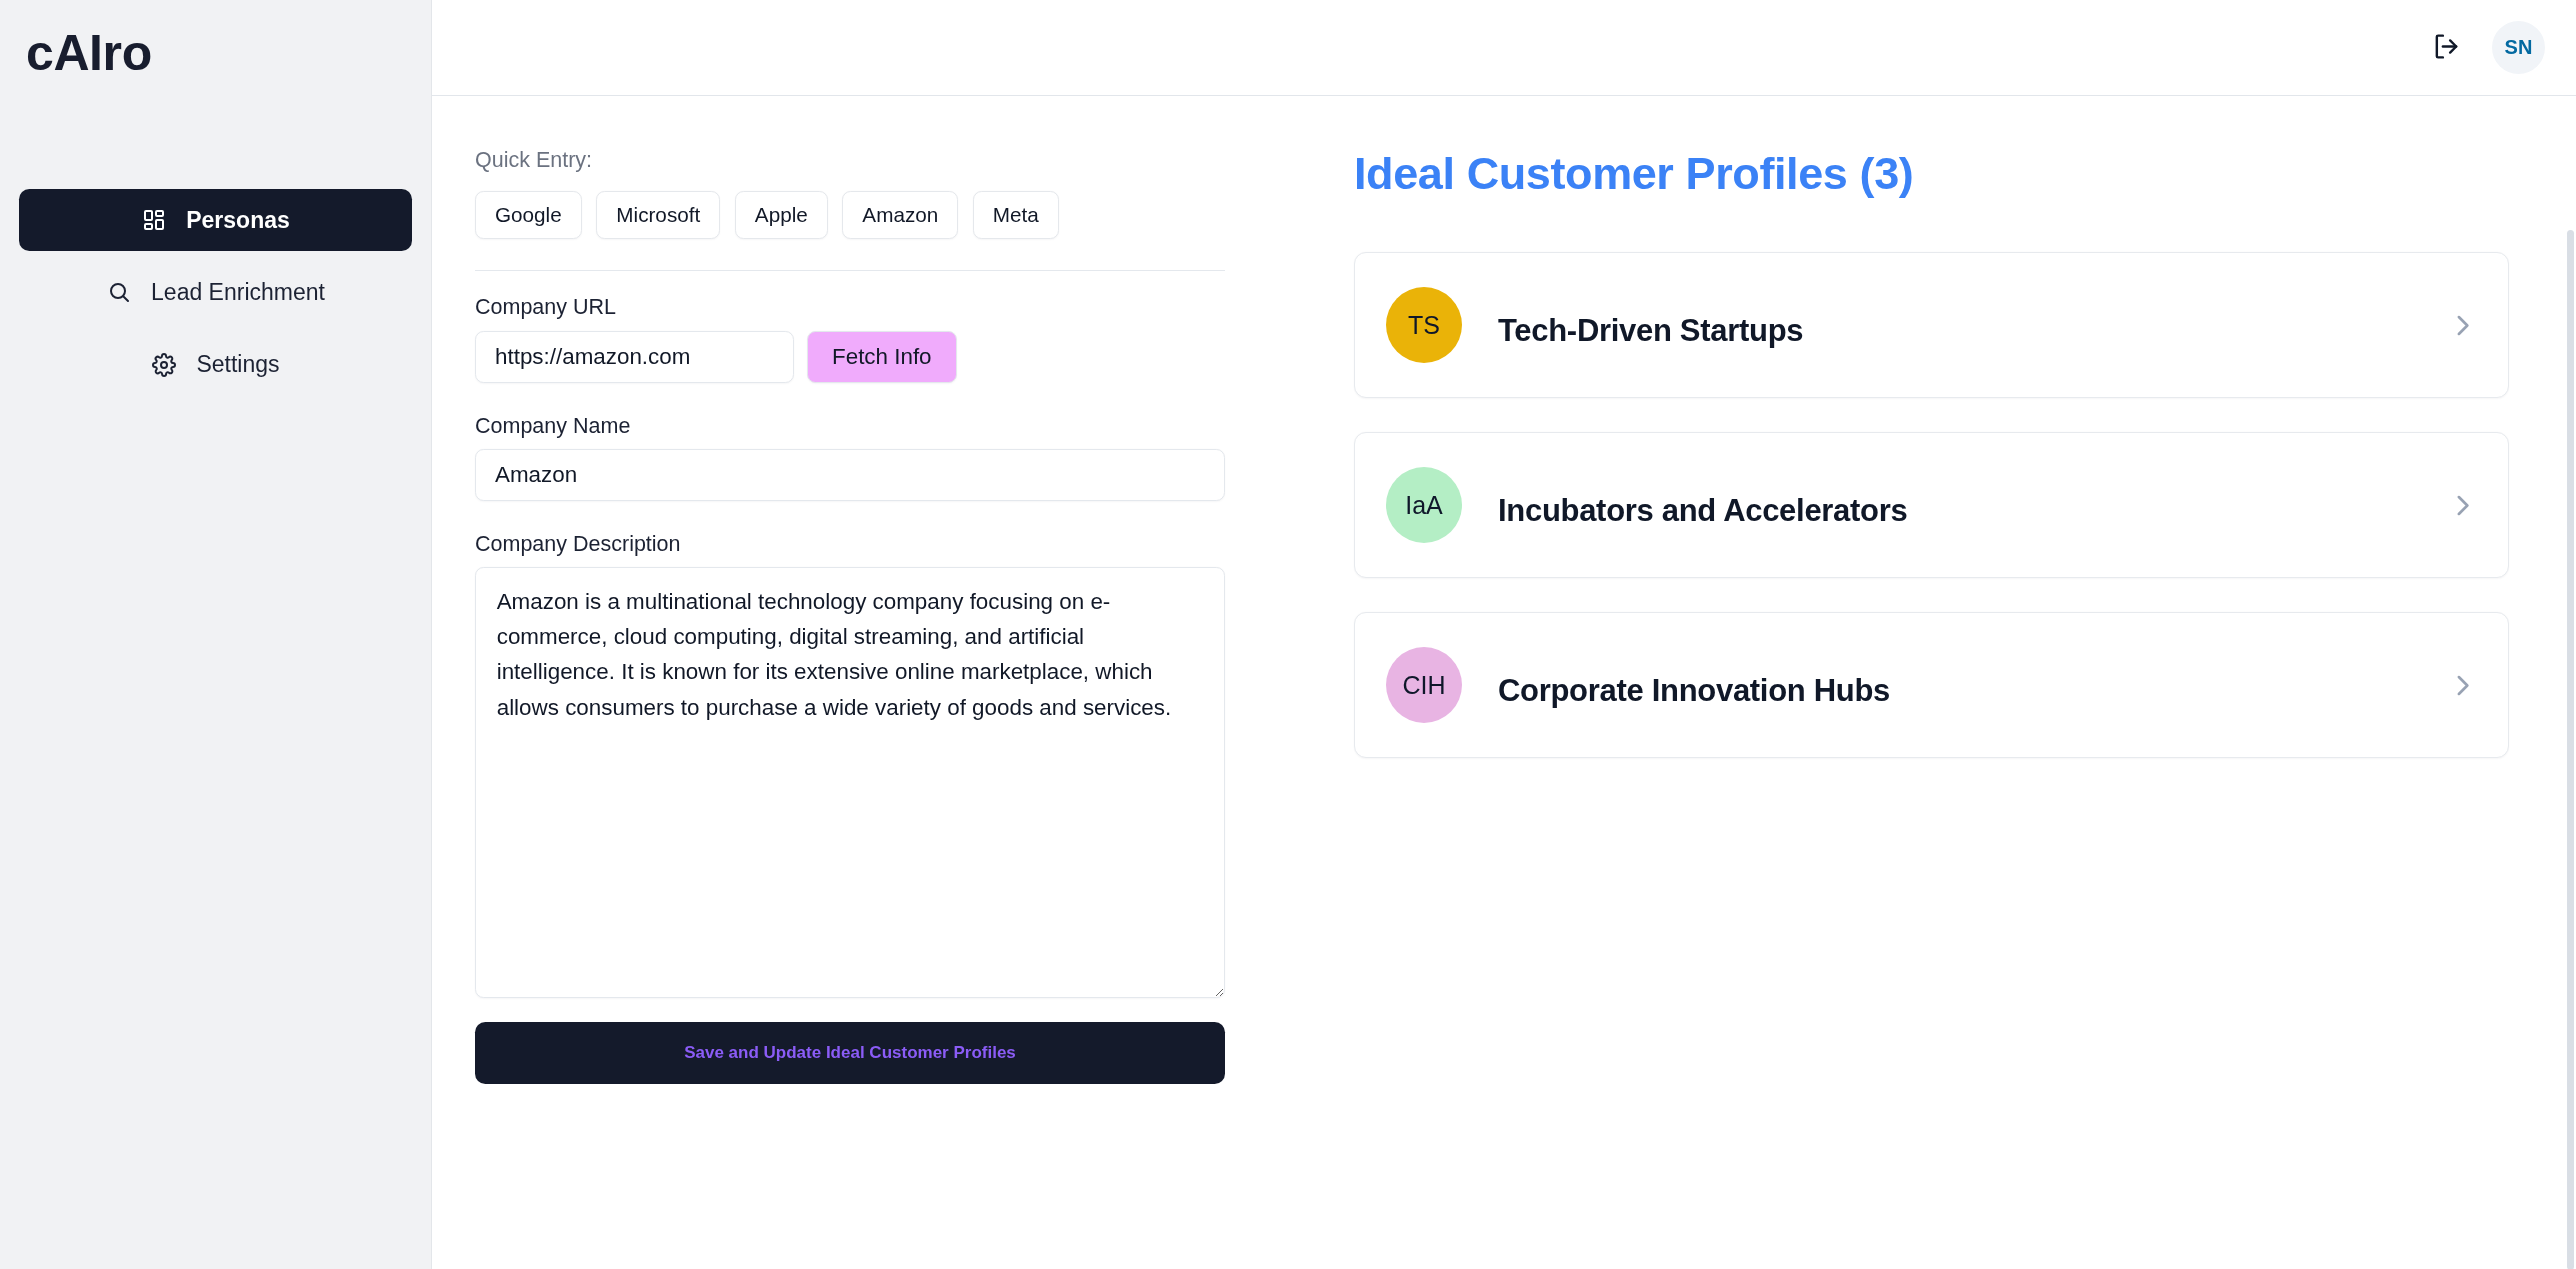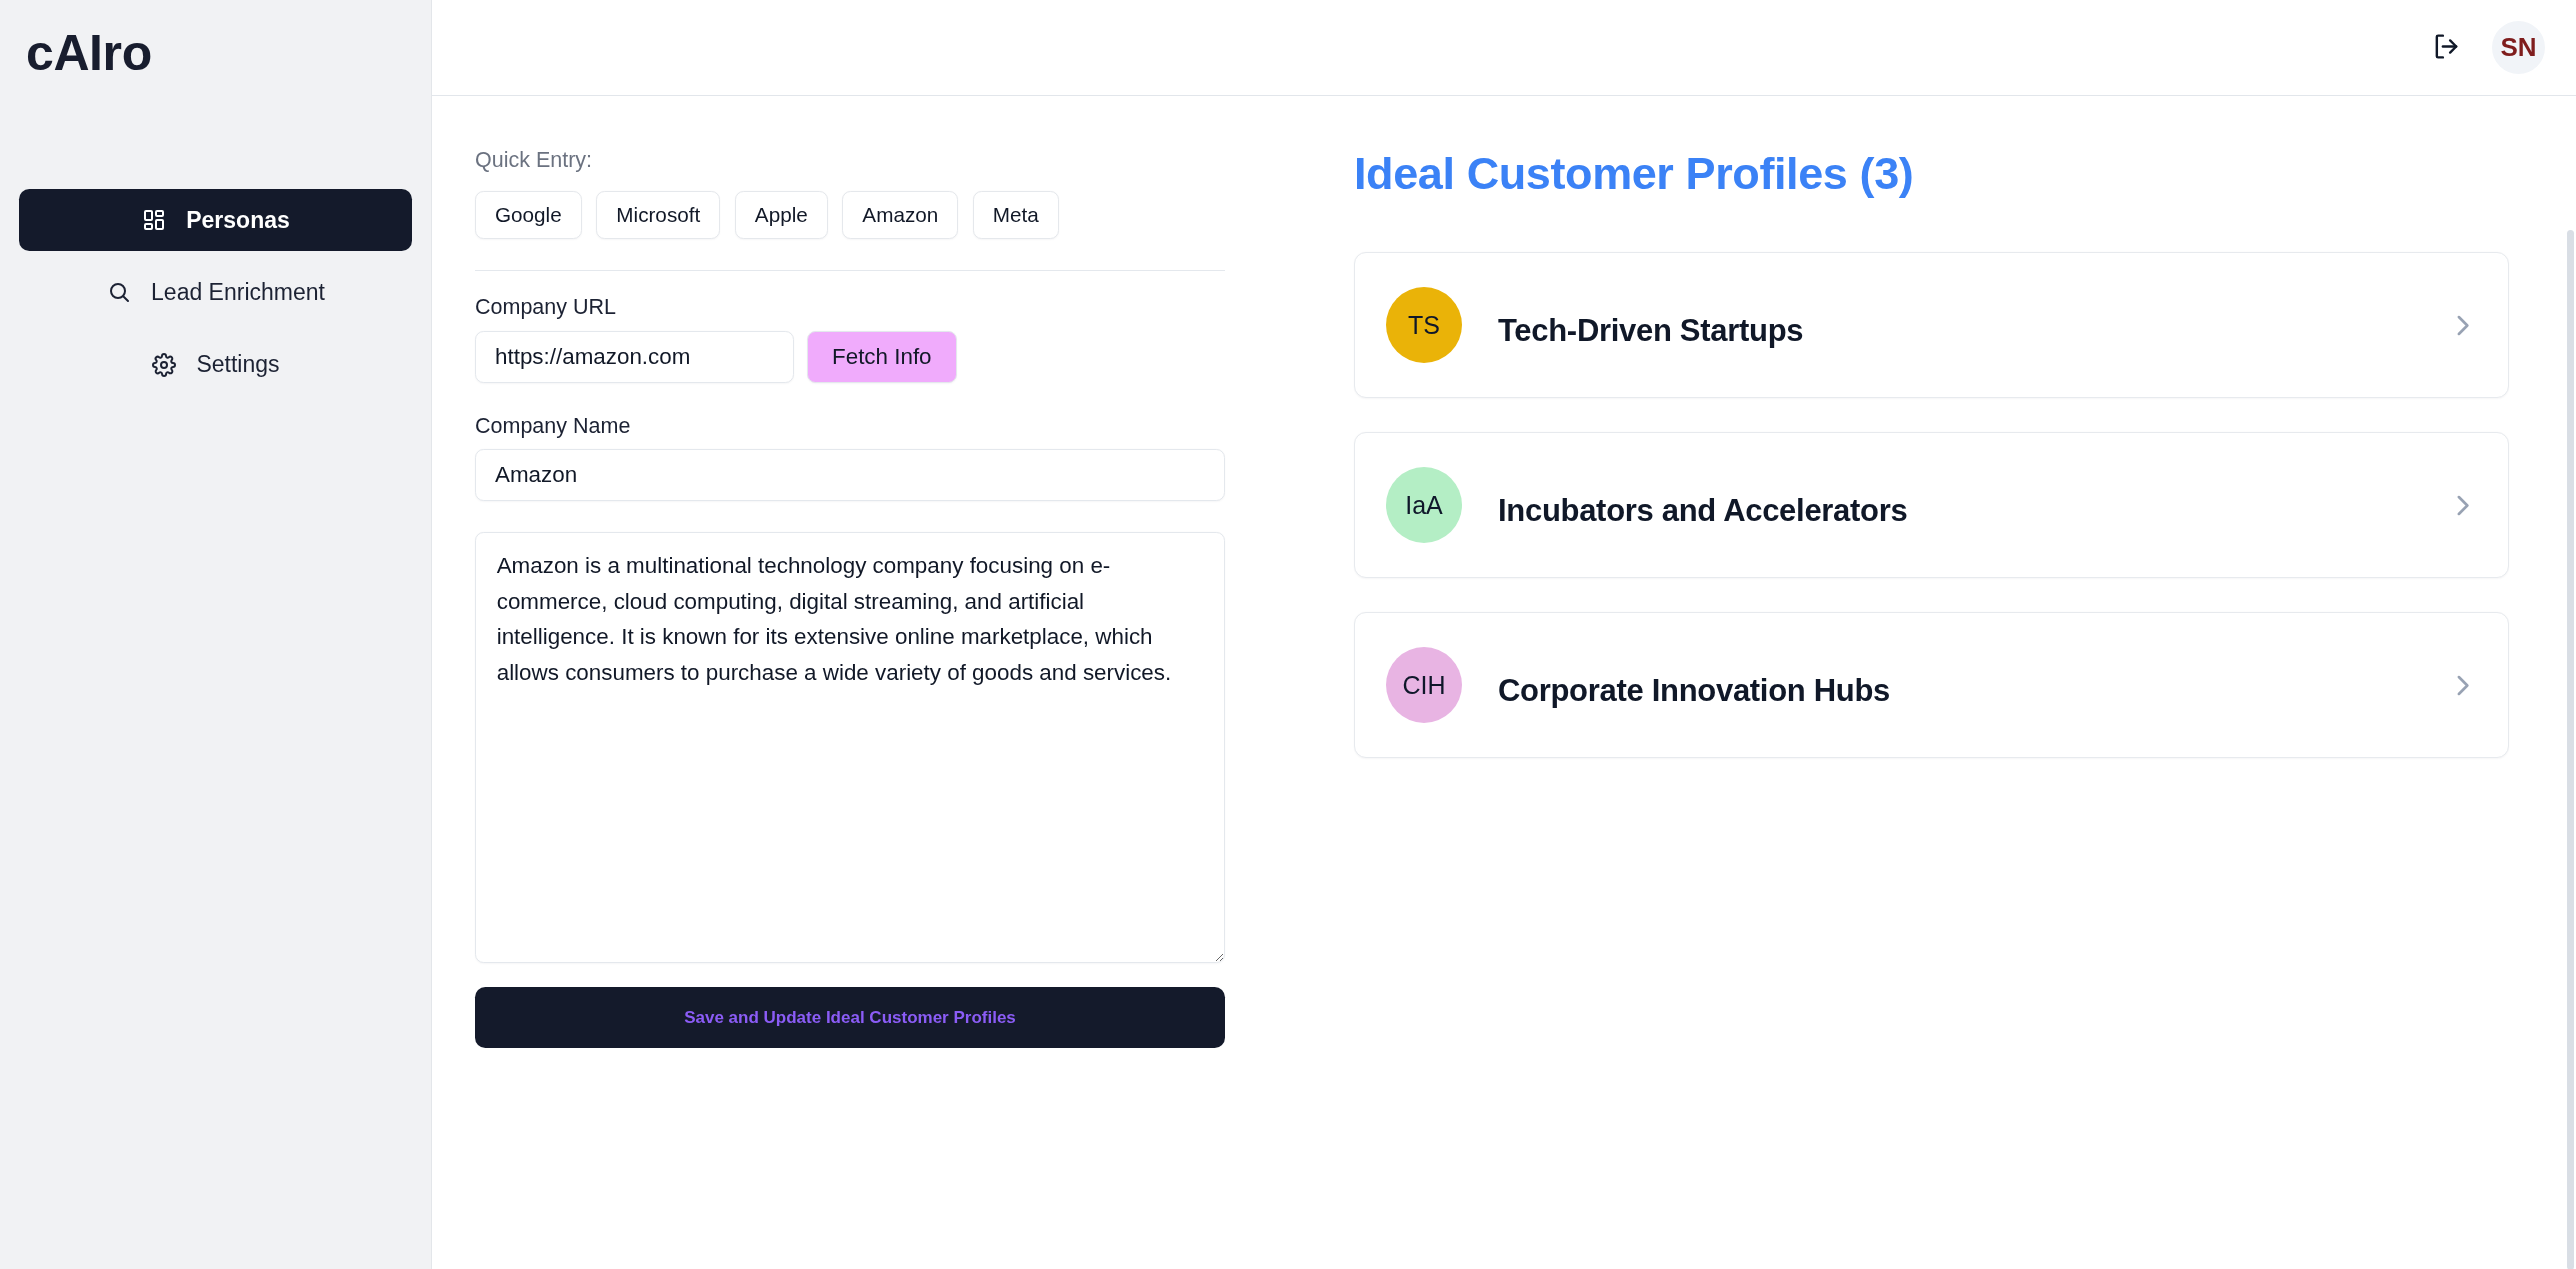--- a/index.html
+++ b/index.html
@@ -63,22 +63,22 @@
   }
   .logout-btn {
     width: 40px; height: 40px;
     display: flex; align-items: center; justify-content: center;
     cursor: pointer;
   }
   .avatar-sn {
     width: 53px; height: 53px;
     border-radius: 50%;
     background: #f1f4f8;
-    color: #7f1d1d;
-    font-size: 26px;
+    color: #0369a1;
+    font-size: 20px;
     font-weight: bold;
     display: flex; align-items: center; justify-content: center;
     cursor: pointer;
   }
 
   .content { flex: 1 1 auto; display: flex; padding: 52px 0 0 0; min-height: 0; position: relative; }
 
   
   .form-col { width: 922px; flex: 0 0 922px; padding-left: 43px; }
   .form-inner { width: 750px; }
@@ -287,20 +287,21 @@
 
           <div class="field-label">Company URL</div>
           <div class="url-row">
             <input class="text-input url-input" type="text" value="https://amazon.com" style="">
             <button class="fetch-btn">Fetch Info</button>
           </div>
 
           <div class="field-label">Company Name</div>
           <input class="text-input name-input" type="text" value="Amazon" style="">
 
+          <div class="field-label">Company Description</div>
           <textarea class="desc-area" style="">Amazon is a multinational technology company focusing on e-commerce, cloud computing, digital streaming, and artificial intelligence. It is known for its extensive online marketplace, which allows consumers to purchase a wide variety of goods and services.</textarea>
 
           <button class="save-btn">Save and Update Ideal Customer Profiles</button>
         </div>
       </section>
 
       <section class="icp-col">
         <h1 class="icp-title">Ideal Customer Profiles (3)</h1>
 
         <div class="icp-card">

